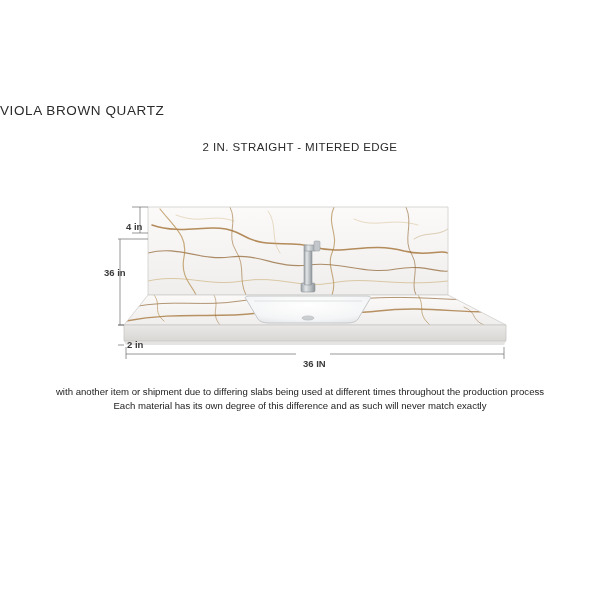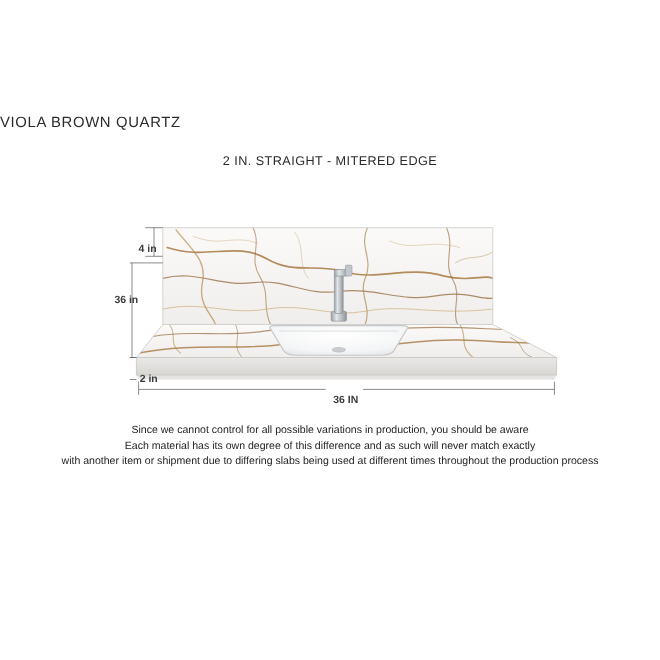--- a/index.html
+++ b/index.html
@@ -175,18 +175,17 @@
       </g>
     </svg>
   </div>
 
   <div class="dim dim-4in">4 in</div>
   <div class="dim dim-22in">36 in</div>
   <div class="dim dim-2in">2 in</div>
   <div class="dim dim-36in">36 IN</div>
 
   <div class="disclaimer">
-    <div>Since we cannot control for all possible variations in production, you should be aware</div>
+    <div>with another item or shipment due to differing slabs being used at different times throughout the production process</div>
     <div>Each material has its own degree of this difference and as such will never match exactly</div>
-    <div>with another item or shipment due to differing slabs being used at different times throughout the production process</div>
   </div>
 
 </div>
 
 </body></html>

